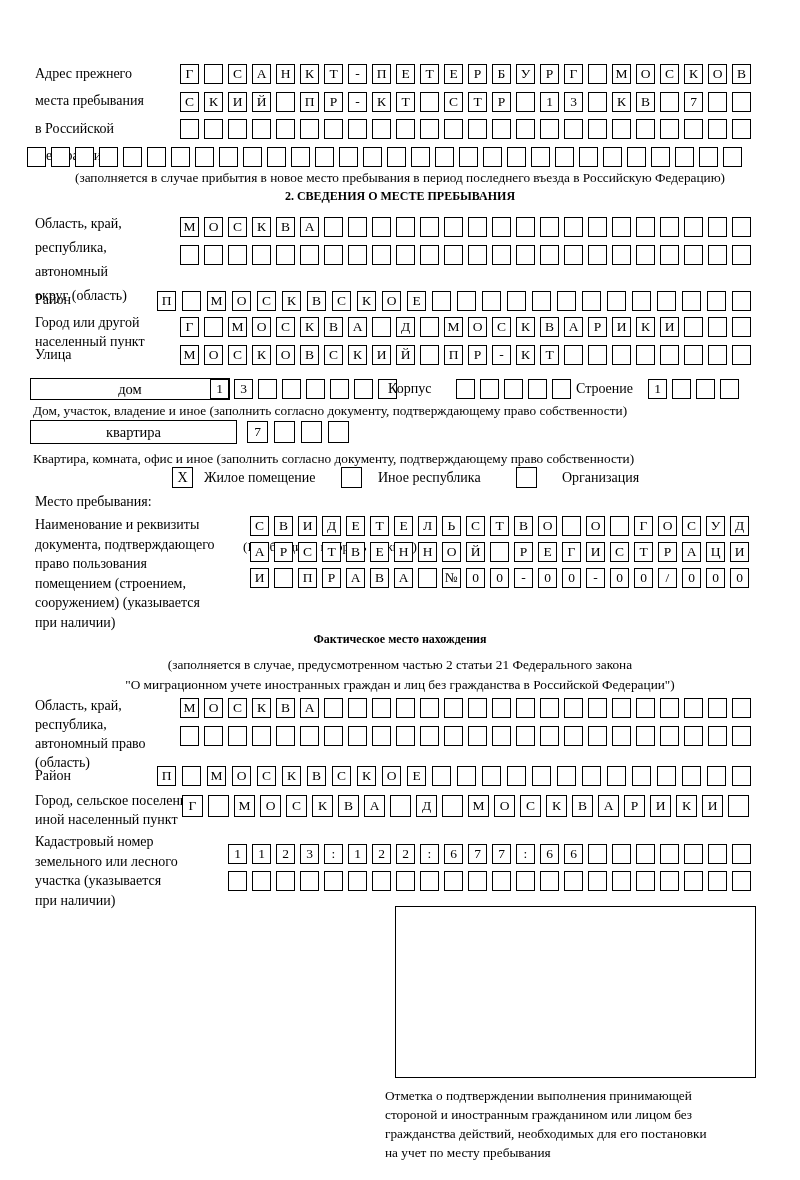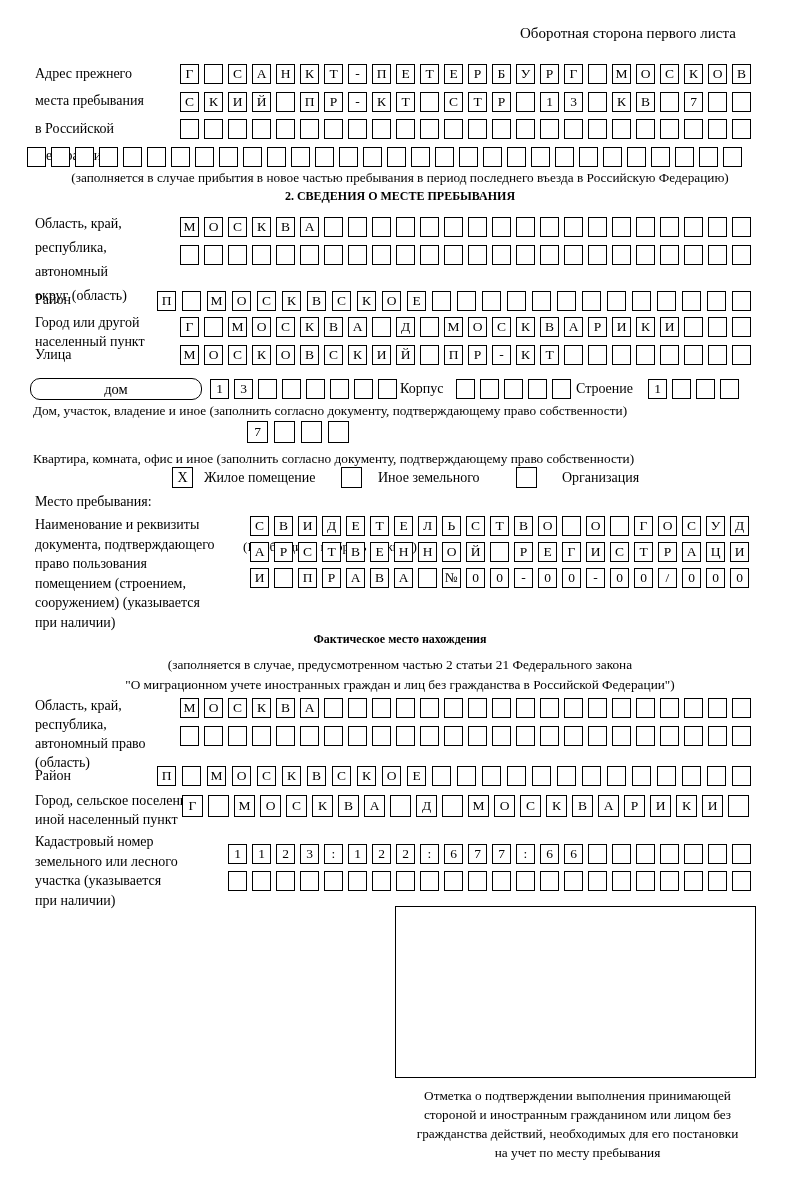--- a/index.html
+++ b/index.html
@@ -33,21 +33,20 @@
     width:21px;height:21px;border:1.6px solid #000;box-sizing:border-box;background:#fff;
     display:flex;align-items:center;justify-content:center;font-size:14px;
   }
   .stampbox{border:1.8px solid #000;box-sizing:border-box;background:#fff;}
 </style>
 </head>
 <body>
 
 <div class="page">
 
-  <div class="abs lbl" style="left:520px;top:24px;font-size:15px;">Оборотная сторона первого листа</div>
 
   <div class="abs lbl lines lh27" style="left:35px;top:60px;">
       <div>Адрес прежнего</div>
       <div>места пребывания</div>
       <div>в Российской</div>
       <div>Федерации</div>
     </div>
   <div class="abs cells" style="left:180px;top:64px;">
       <span class="cell">Г</span>
       <span class="cell"></span>
@@ -151,21 +150,21 @@
       <span class="cell"></span>
       <span class="cell"></span>
       <span class="cell"></span>
       <span class="cell"></span>
       <span class="cell"></span>
       <span class="cell"></span>
       <span class="cell"></span>
       <span class="cell"></span>
       <span class="cell"></span>
     </div>
-  <div class="abs small center" style="top:170px;">(заполняется в случае прибытия в новое частью пребывания в период последнего въезда в Российскую Федерацию)</div>
+  <div class="abs small center" style="top:170px;">(заполняется в случае прибытия в новое место пребывания в период последнего въезда в Российскую Федерацию)</div>
 
   <div class="abs title center" style="top:189px;">2. СВЕДЕНИЯ О МЕСТЕ ПРЕБЫВАНИЯ</div>
 
   <div class="abs lbl lines lh24" style="left:35px;top:212px;">
       <div>Область, край,</div>
       <div>республика,</div>
       <div>автономный</div>
       <div>округ (область)</div>
     </div>
   <div class="abs cells" style="left:180px;top:217px;">
@@ -301,61 +300,62 @@
       <span class="cell"></span>
       <span class="cell"></span>
       <span class="cell"></span>
       <span class="cell"></span>
       <span class="cell"></span>
       <span class="cell"></span>
       <span class="cell"></span>
       <span class="cell"></span>
     </div>
 
-  <div class="abs longbox" style="left:30px;top:378px;width:172px;height:22px;border-radius:10px;">дом</div>
+  <div class="abs longbox" style="left:30px;top:378px;width:200px;height:22px;">дом</div>
   <div class="abs cells" style="left:210px;top:379px;">
       <span class="cell">1</span>
       <span class="cell">3</span>
       <span class="cell"></span>
       <span class="cell"></span>
       <span class="cell"></span>
       <span class="cell"></span>
       <span class="cell"></span>
       <span class="cell"></span>
     </div>
-  <div class="abs lbl" style="left:400px;top:381px;">Корпус</div>
+  <div class="abs lbl" style="left:388px;top:381px;">Корпус</div>
   <div class="abs cells" style="left:456px;top:379px;">
       <span class="cell"></span>
       <span class="cell"></span>
       <span class="cell"></span>
       <span class="cell"></span>
       <span class="cell"></span>
     </div>
   <div class="abs lbl" style="left:576px;top:381px;text-align:center;">Строение</div>
   <div class="abs cells" style="left:648px;top:379px;">
       <span class="cell">1</span>
       <span class="cell"></span>
       <span class="cell"></span>
       <span class="cell"></span>
     </div>
   <div class="abs small" style="left:33px;top:403px;">Дом, участок, владение и иное (заполнить согласно документу, подтверждающему право собственности)</div>
 
+  <div class="abs longbox" style="left:30px;top:420px;width:207px;height:24px;">квартира</div>
   <div class="abs cells wide g6" style="left:247px;top:421px;">
       <span class="cell">7</span>
       <span class="cell"></span>
       <span class="cell"></span>
       <span class="cell"></span>
     </div>
   <div class="abs small" style="left:33px;top:451px;">Квартира, комната, офис и иное (заполнить согласно документу, подтверждающему право собственности)</div>
 
   <div class="abs lbl" style="left:35px;top:470px;margin-top:24px;">Место пребывания:</div>
   <div class="abs chk" style="left:172px;top:467px;">X</div>
   <div class="abs lbl" style="left:204px;top:470px;">Жилое помещение</div>
   <div class="abs chk" style="left:341px;top:467px;"></div>
-  <div class="abs lbl" style="left:378px;top:470px;">Иное земельного</div>
+  <div class="abs lbl" style="left:378px;top:470px;">Иное республика</div>
   <div class="abs chk" style="left:516px;top:467px;"></div>
   <div class="abs lbl" style="left:562px;top:470px;">Организация</div>
   <div class="abs small" style="left:243px;top:491px;margin-top:48px;">(Необходимо выбрать нужное)</div>
 
   <div class="abs lbl lines lh195" style="left:35px;top:515px;">
       <div>Наименование и реквизиты</div>
       <div>документа, подтверждающего</div>
       <div>право пользования</div>
       <div>помещением (строением,</div>
       <div>сооружением) (указывается</div>
@@ -602,20 +602,20 @@
       <span class="cell"></span>
       <span class="cell"></span>
       <span class="cell"></span>
       <span class="cell"></span>
       <span class="cell"></span>
       <span class="cell"></span>
       <span class="cell"></span>
     </div>
 
   <div class="abs stampbox" style="left:395px;top:906px;width:361px;height:172px;"></div>
-  <div class="abs small lines lh19" style="left:385px;top:1086px;width:385px;text-align:center;">
+  <div class="abs small lines lh19" style="left:385px;top:1086px;width:385px;text-align:left;">
       <div>Отметка о подтверждении выполнения принимающей</div>
       <div>стороной и иностранным гражданином или лицом без</div>
       <div>гражданства действий, необходимых для его постановки</div>
       <div>на учет по месту пребывания</div>
     </div>
 
 </div>
 
 </body></html>

